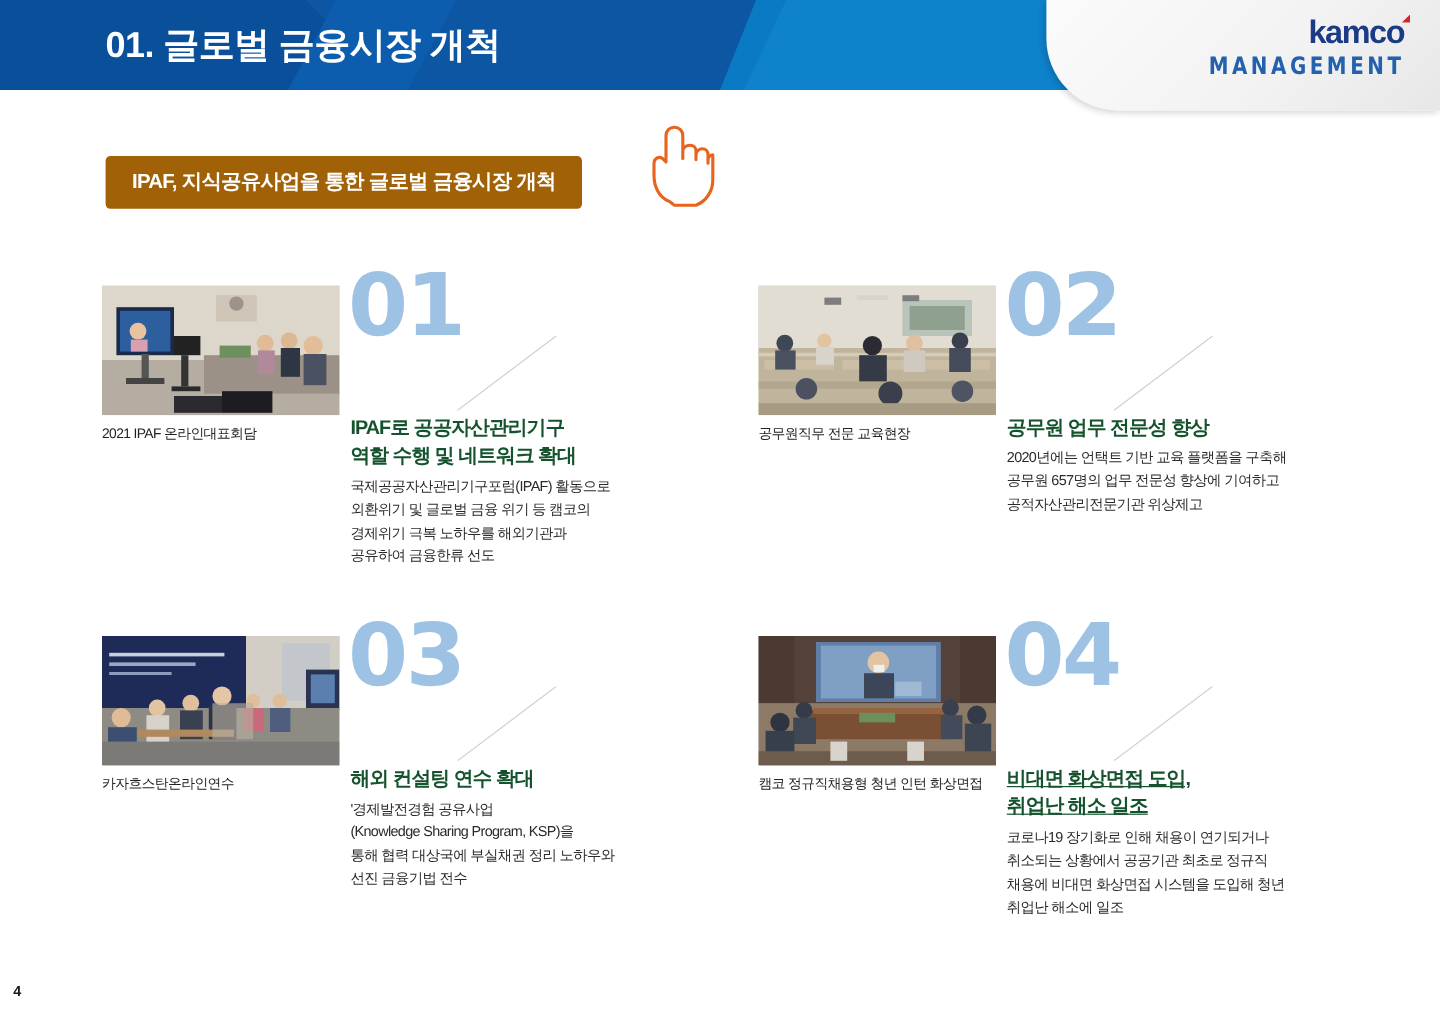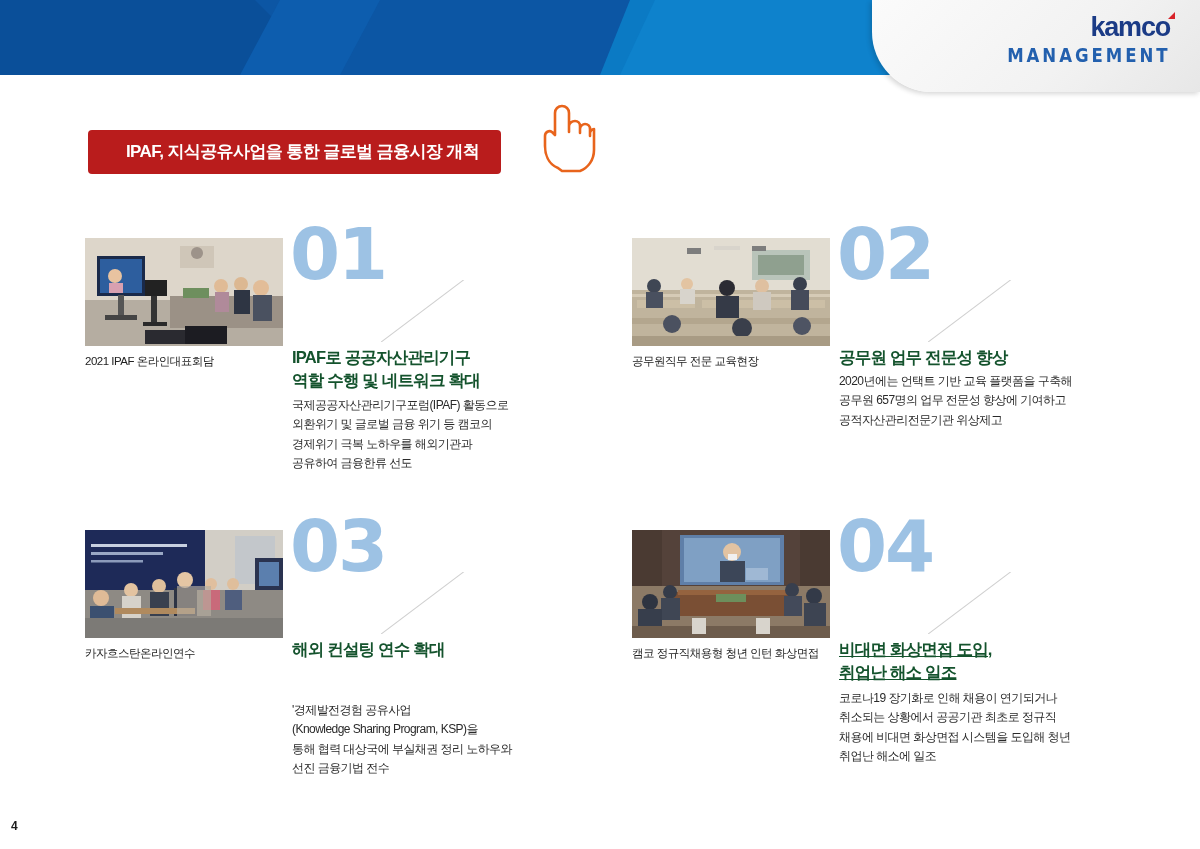--- a/index.html
+++ b/index.html
@@ -111,25 +111,25 @@
   }
 
   
   .banner-area {
     position: absolute;
     top: 130px;
     left: 88px;
   }
   .banner {
     display: inline-block;
-    background: #b91c1c;
+    background: #a16207;
     color: #ffffff;
     font-size: 17px;
     font-weight: bold;
-    padding: 10px 22px 11px 38px;
+    padding: 10px 22px 11px 22px;
     border-radius: 4px;
     letter-spacing: -0.6px;
     white-space: nowrap;
     position: relative;
   }
   .hand-icon {
     position: absolute;
     left: 450px;
     top: -28px;
     width: 58px;
@@ -219,21 +219,21 @@
     position: absolute;
     left: 207px;
     width: 270px;
     font-size: 12px;
     color: #2a2a2a;
     line-height: 1.62;
     letter-spacing: -0.55px;
   }
   .body.b1 { top: 168px; }
   .body.b2 { top: 144px; }
-  .body.b3 { top: 145px; margin-top: 36px; }
+  .body.b3 { top: 145px; }
   .body.b4 { top: 169px; }
 
   .headline.h2, .headline.h3 { top: 118px; }
 
   
   .page-num {
     position: absolute;
     left: 11px;
     bottom: 16px;
     font-size: 12px;
@@ -243,20 +243,21 @@
   }
 </style>
 </head>
 <body>
 
 <div class="header">
   <div class="header-diag-dark"></div>
   <div class="header-diag-mid"></div>
   <div class="header-diag-light"></div>
   <div class="header-band-light"></div>
+  <div class="header-title">01. 글로벌 금융시장 개척</div>
 </div>
 
 <div class="logo-panel">
   <div class="logo-wrap">
     <div class="logo-kamco">
       <span>kamco</span>
       <span class="logo-mark"></span>
     </div>
     <div class="logo-management">MANAGEMENT</div>
   </div>

